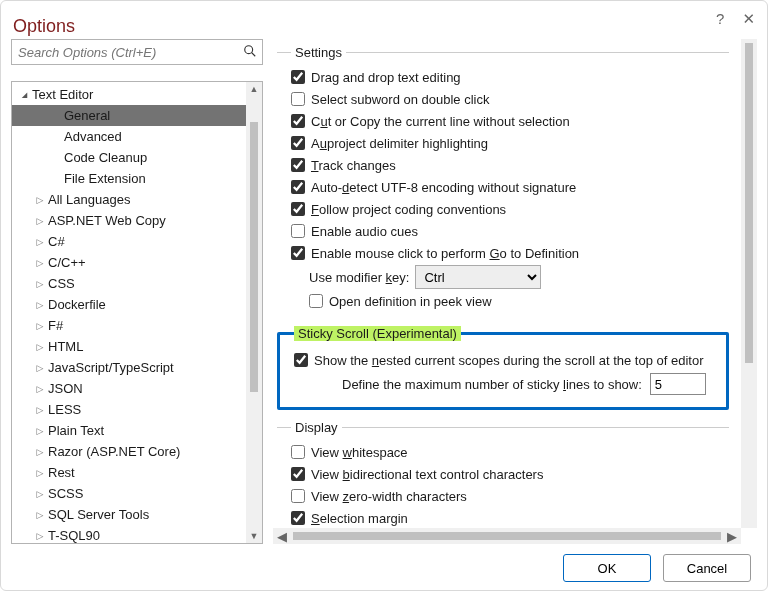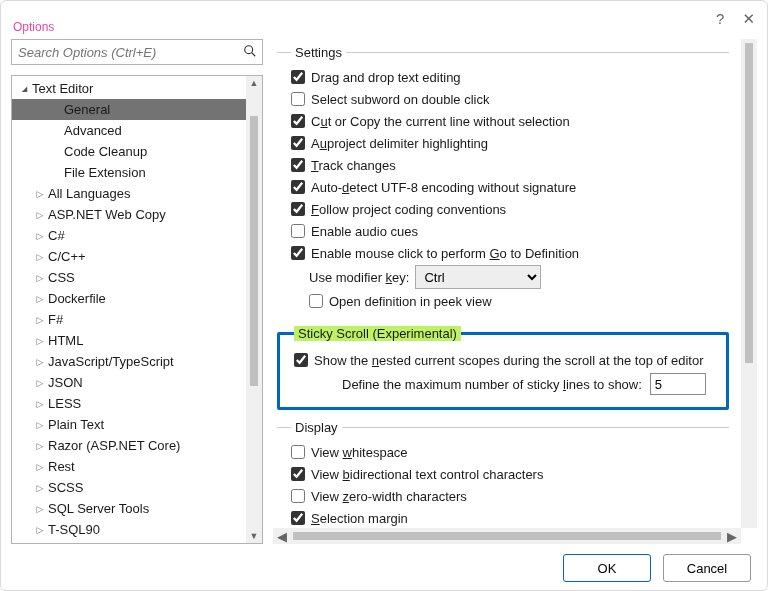--- a/index.html
+++ b/index.html
@@ -1,27 +1,27 @@
 <!DOCTYPE html>
 <html><head>
 <meta charset="utf-8">
 <style>
   * { box-sizing: border-box; font-family: "Segoe UI", Tahoma, sans-serif; font-size: 13px; }
   html, body { margin: 0; padding: 0; }
   body { width: 768px; height: 591px; background: #fff; border: 1px solid #d9d9d9; border-radius: 6px; overflow: hidden; color: #1a1a1a; }
 
   .titlebar { display:flex; align-items:center; justify-content:space-between; height:34px; padding:0 12px; }
-  .titlebar .title { font-size:12px; color:#ec4899;margin-top:17px; }
+  .titlebar .title { font-size:18px; color:#7f1d1d;margin-top:17px; }
   .titlebar .ctrls { display:flex; gap:18px; color:#666; }
   .titlebar .ctrls span { cursor:default; font-size:15px; line-height:1; }
 
   .content { display:flex; height:calc(591px - 34px - 48px); padding:4px 10px 0 10px; gap:10px; }
 
   .left { width:252px; display:flex; flex-direction:column; }
-  .searchwrap { position:relative; margin-bottom:10px; }
+  .searchwrap { position:relative; margin-bottom:16px; }
   .search { width:100%; height:26px; border:1px solid #b3b3b3; padding:2px 26px 2px 6px; color:#777; font-style:italic; outline:none; }
   .search-icon { position:absolute; right:6px; top:5px; width:14px; height:14px; }
   .tree { flex:1; border:1px solid #b3b3b3; overflow:hidden; position:relative; background:#fff; }
   .tree-scroll { position:absolute; right:0; top:0; width:16px; height:100%; background:#f0f0f0; display:flex; flex-direction:column; align-items:center; justify-content:space-between; }
   .tree-scroll .arrow { font-size:9px; color:#666; padding:2px 0; user-select:none; }
   .tree-scroll .thumb { width:8px; background:#c0c0c0; position:absolute; left:4px; }
   .tree-inner { padding:2px 0; }
   .row { height:21px; display:flex; align-items:center; padding-left:6px; white-space:nowrap; }
   .row .tw { width:12px; display:inline-flex; justify-content:center; color:#555; font-size:9px; }
   .row .lbl { padding-left:2px; }

